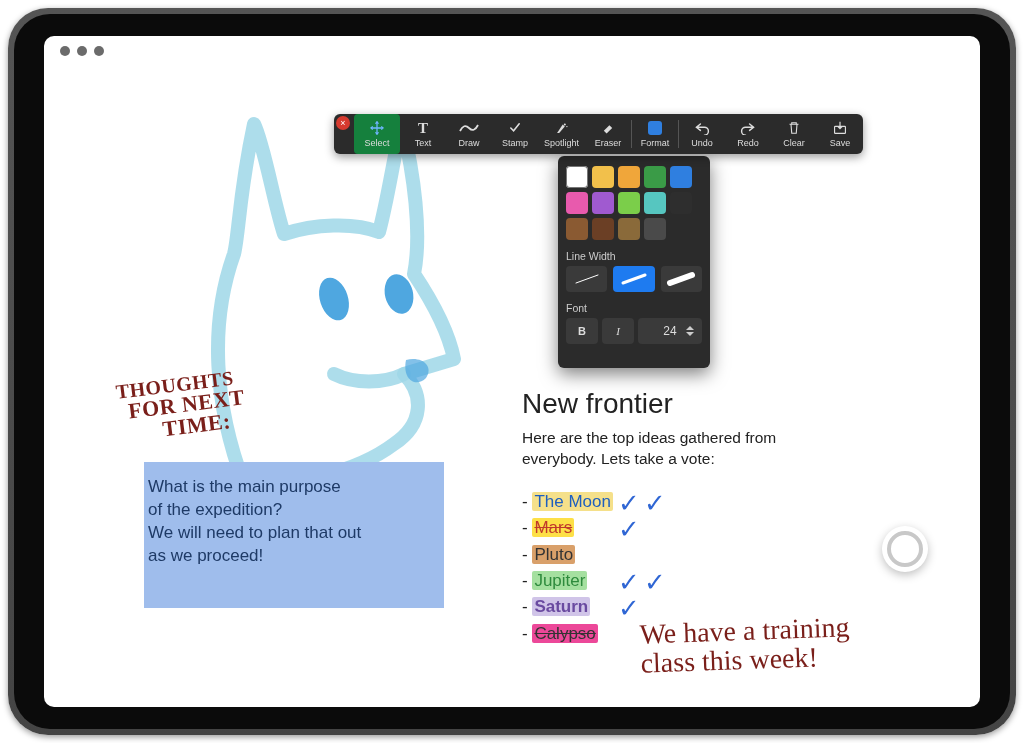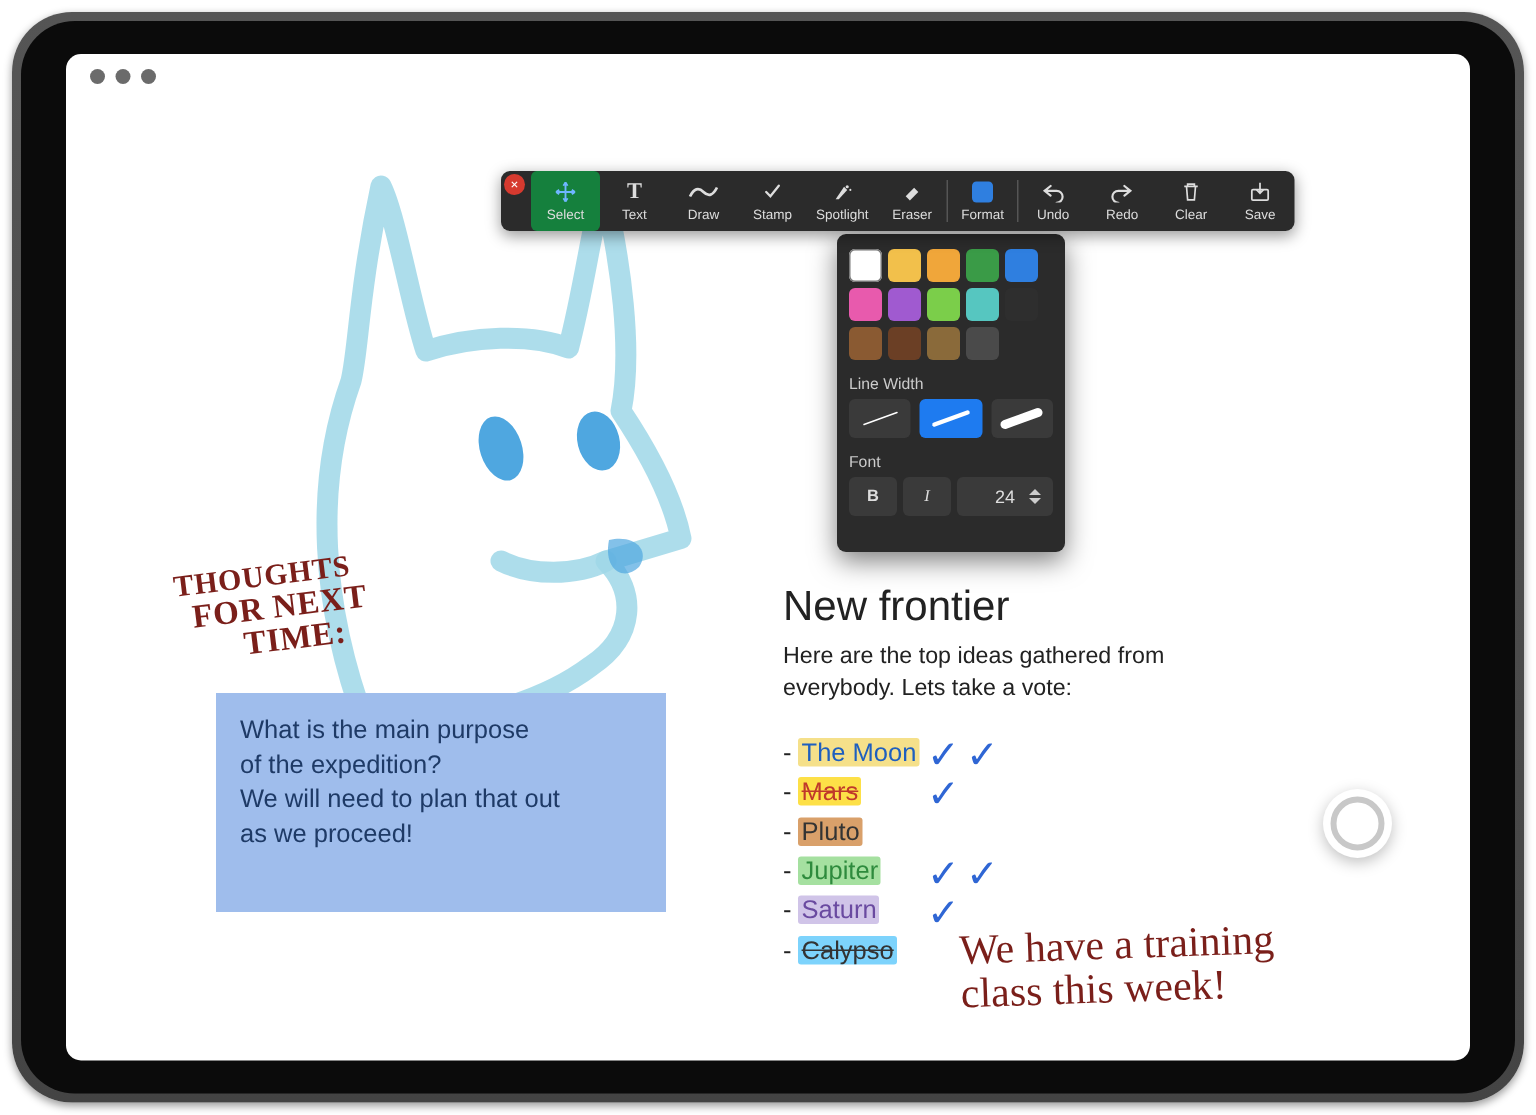--- a/index.html
+++ b/index.html
@@ -38,41 +38,41 @@
   .dog { position:absolute; left:110px; top:48px; width:330px; height:420px; }
   .dog path { fill:none; stroke:#9fd7e8; stroke-width:14; stroke-linecap:round; stroke-linejoin:round; opacity:.85; }
   .dog .eye { fill:#4fa7e0; stroke:none; }
   .dog .nose { fill:#4fa7e0; stroke:none; opacity:.7; }
 
   .thoughts { position:absolute; left:74px; top:338px; color:#7a1f1a; font-family:"Brush Script MT","Comic Sans MS",cursive; font-weight:700; font-size:22px; line-height:1; transform:rotate(-7deg); letter-spacing:.5px; }
   .thoughts div:nth-child(1){ font-size:20px; }
   .thoughts div:nth-child(2){ margin-left:10px; }
   .thoughts div:nth-child(3){ margin-left:42px; }
 
-  .bluebox { position:absolute; left:100px; top:426px; width:300px; height:146px; background:#9fbdec; padding:14px 16px; box-sizing:border-box; font-size:17px; color:#1e3a66; line-height:1.35; }
+  .bluebox { position:absolute; left:100px; top:426px; width:300px; height:146px; background:#9fbdec; padding:14px 4px; box-sizing:border-box; font-size:17px; color:#1e3a66; line-height:1.35; }
 
   .astro { position:absolute; left:420px; top:332px; color:#2f66d4; font-family:"Brush Script MT","Comic Sans MS",cursive; font-size:30px; font-weight:700; letter-spacing:1px; font-style:italic; }
   .subtitle { position:absolute; left:478px; top:352px; font-size:28px; color:#222; }
   .para { position:absolute; left:478px; top:392px; width:300px; font-size:15.5px; color:#222; line-height:1.35; }
 
   .votes { position:absolute; left:478px; top:453px; font-size:17px; line-height:1.55; }
   .votes .row { position:relative; }
   .votes .dash { color:#222; }
   .votes .name { padding:0 2px; border-radius:2px; }
   .hl-yel { background:#f5e08a; }
   .hl-grn { background:#fde047; text-decoration:line-through;text-align:right; }
   .hl-or  { background:#d9a06a; }
   .hl-lgrn{ background:#a5e0a0; }
   .hl-lil { background:#d0c4e8; }
-  .hl-red { background:#7dd3fc; text-decoration:line-through; }
+  .hl-red { background:#ec4899; text-decoration:line-through; }
   .col-bl { color:#1e5fbf; }
   .col-rd { color:#c0392b; }
   .col-dk { color:#333; }
   .col-gr { color:#2e8b3d; }
-  .col-pu { color:#6a4aa0; }
+  .col-pu { color:#6a4aa0;font-weight:bold; }
   .check { position:absolute; color:#2f66d4; font-size:26px; font-family:"Segoe UI Symbol",Arial; top:-6px; }
 
   .training { position:absolute; left:596px; top:580px; color:#7a1f1a; font-family:"Brush Script MT","Comic Sans MS",cursive; font-size:28px; line-height:1.05; transform:rotate(-2deg); }
 
   .assist { position:absolute; right:52px; top:490px; width:46px; height:46px; border-radius:50%; background:#fff; box-shadow:0 3px 10px rgba(0,0,0,.25); display:flex; align-items:center; justify-content:center; z-index:160; }
   .assist div { width:28px; height:28px; border-radius:50%; border:4px solid #c8c8c8; }
 </style>
 </head>
 <body>
 

